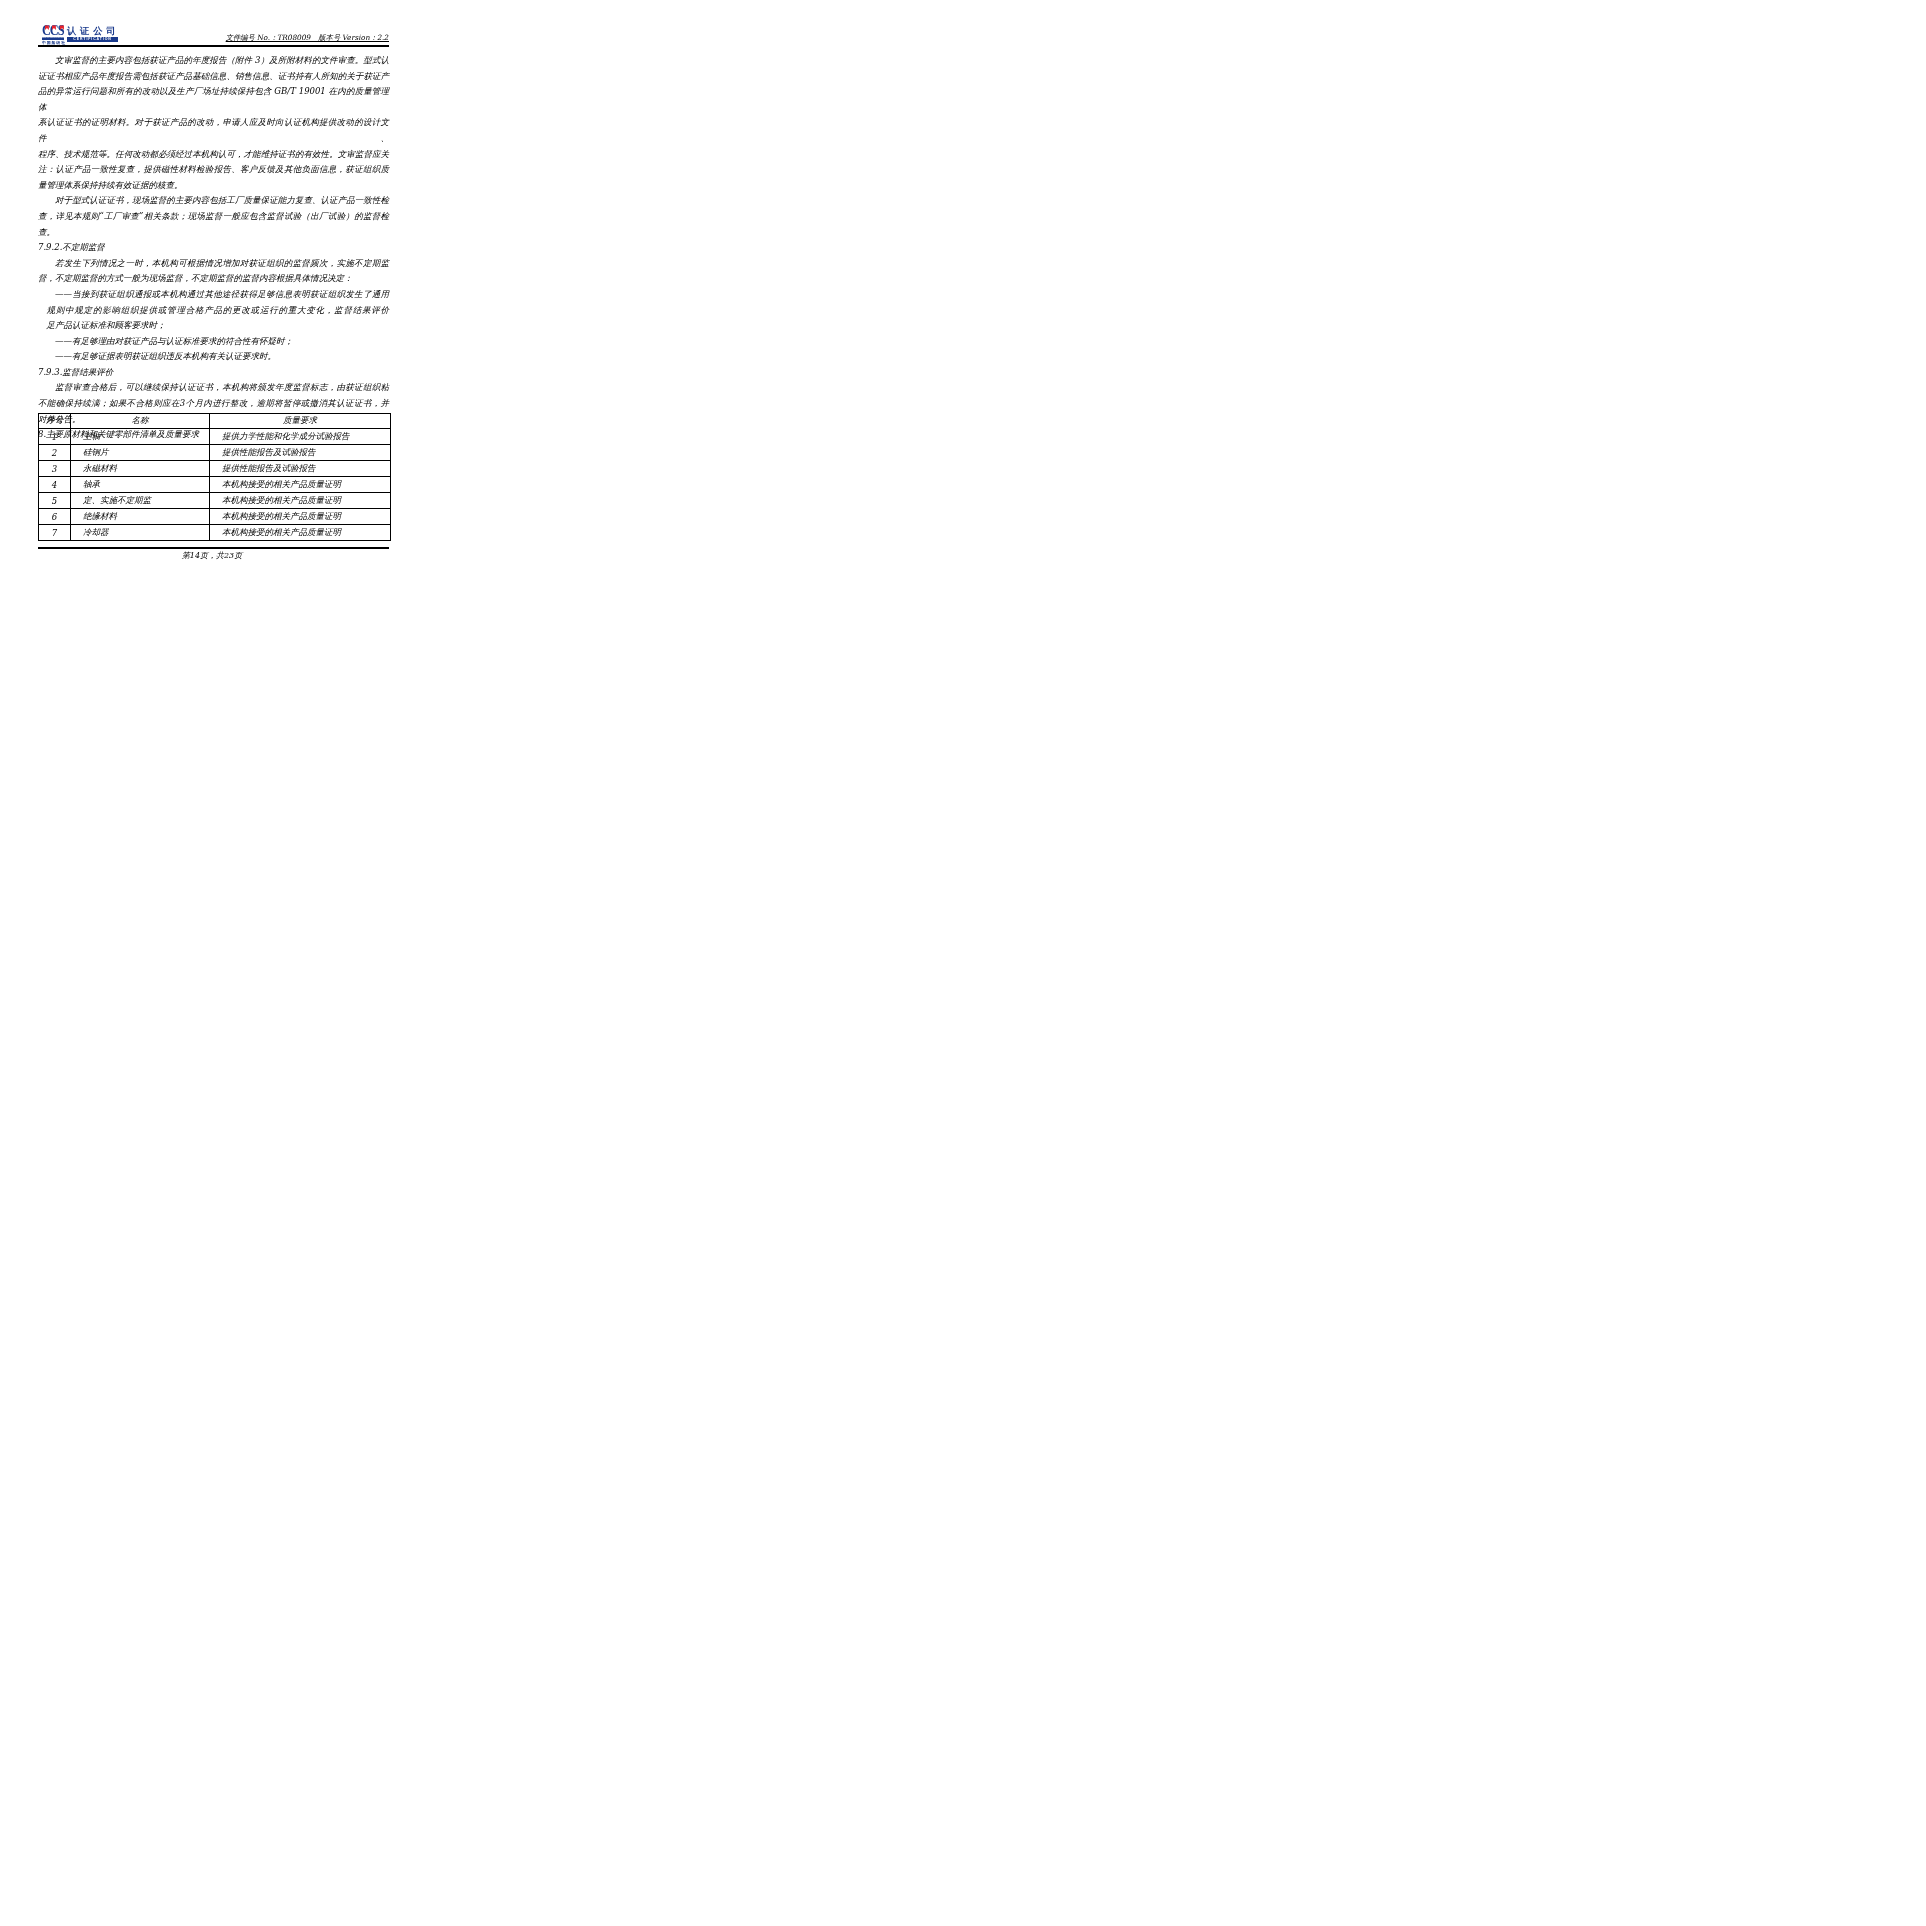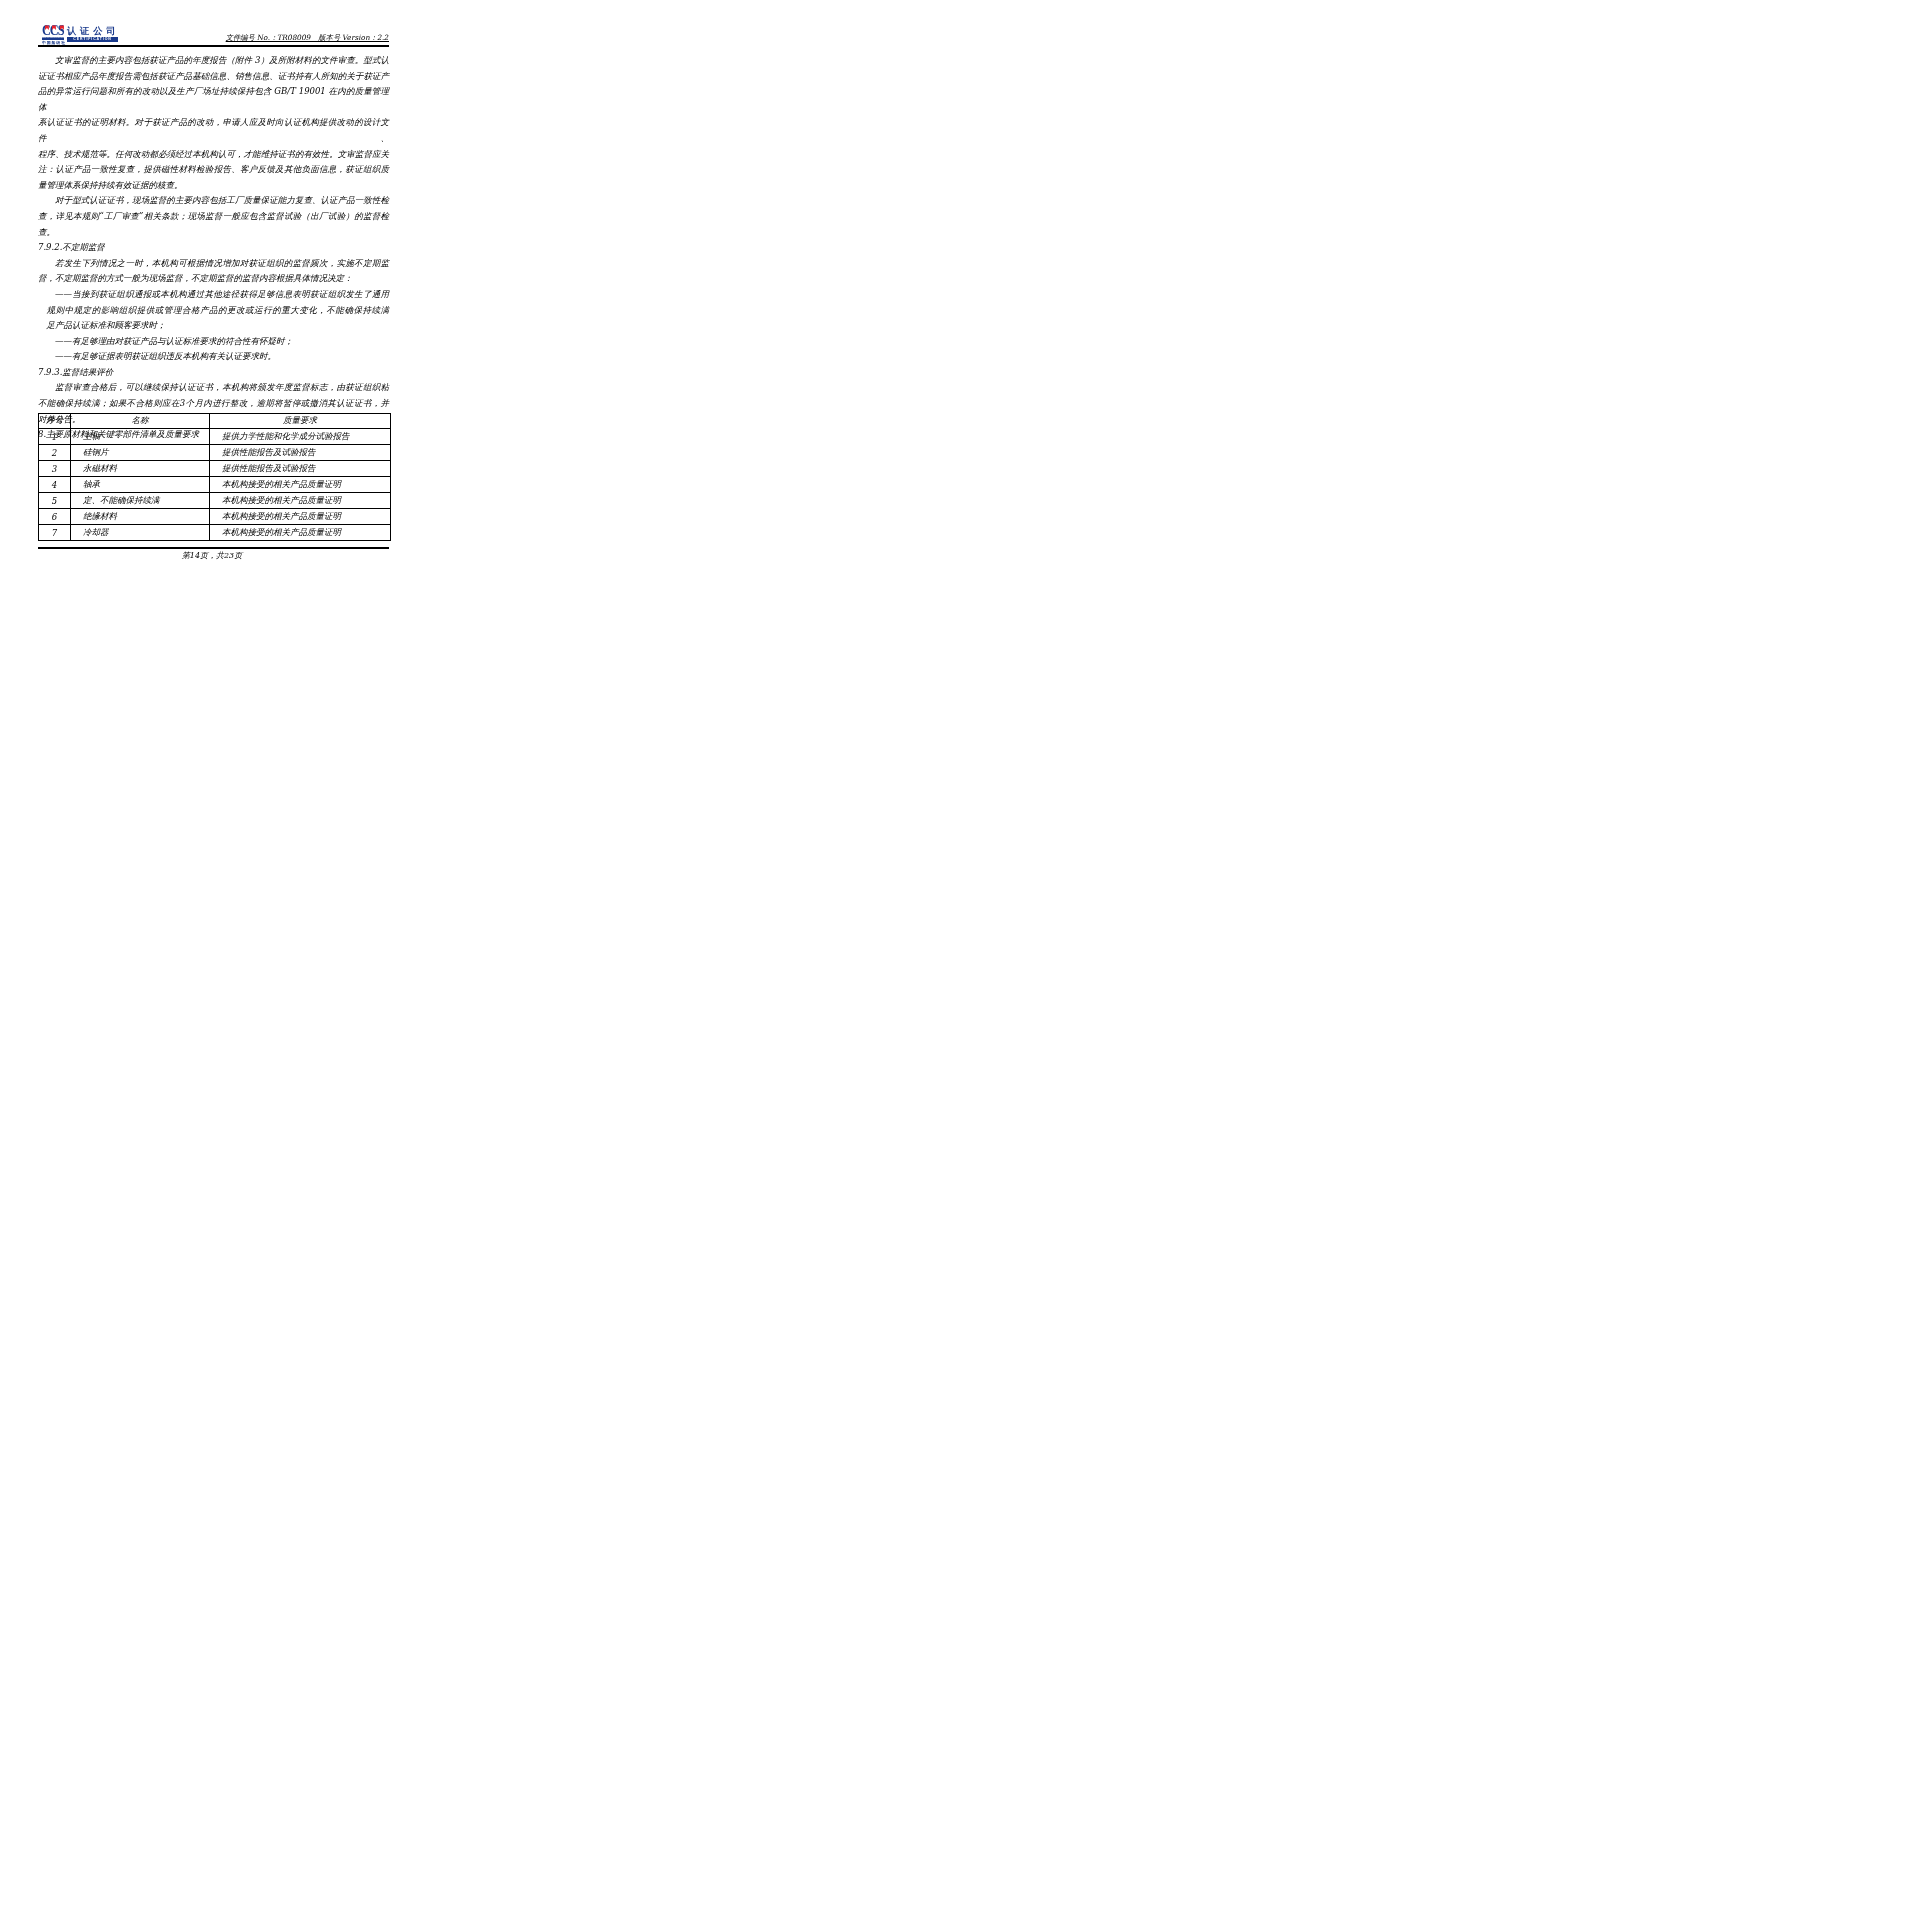--- a/index.html
+++ b/index.html
@@ -122,21 +122,21 @@
     <div class="line ind0 just">程序、技术规范等。任何改动都必须经过本机构认可，才能维持证书的有效性。文审监督应关</div>
     <div class="line ind0 just">注：认证产品一致性复查，提供磁性材料检验报告、客户反馈及其他负面信息，获证组织质</div>
     <div class="line ind0">量管理体系保持持续有效证据的核查。</div>
     <div class="line ind2 just">对于型式认证证书，现场监督的主要内容包括工厂质量保证能力复查、认证产品一致性检</div>
     <div class="line ind0 just">查，详见本规则“工厂审查”相关条款；现场监督一般应包含监督试验（出厂试验）的监督检</div>
     <div class="line ind0">查。</div>
     <div class="line ind0">7.9.2.不定期监督</div>
     <div class="line ind2 just">若发生下列情况之一时，本机构可根据情况增加对获证组织的监督频次，实施不定期监</div>
     <div class="line ind0">督，不定期监督的方式一般为现场监督，不定期监督的监督内容根据具体情况决定：</div>
     <div class="line ind2 just">——当接到获证组织通报或本机构通过其他途径获得足够信息表明获证组织发生了通用</div>
-    <div class="line ind1 just">规则中规定的影响组织提供或管理合格产品的更改或运行的重大变化，不能确保持续满</div>
+    <div class="line ind1 just">规则中规定的影响组织提供或管理合格产品的更改或运行的重大变化，监督结果评价</div>
     <div class="line ind1">足产品认证标准和顾客要求时；</div>
     <div class="line ind2">——有足够理由对获证产品与认证标准要求的符合性有怀疑时；</div>
     <div class="line ind2">——有足够证据表明获证组织违反本机构有关认证要求时。</div>
     <div class="line ind0">7.9.3.监督结果评价</div>
     <div class="line ind2 just">监督审查合格后，可以继续保持认证证书，本机构将颁发年度监督标志，由获证组织粘</div>
     <div class="line ind0 just">不能确保持续满；如果不合格则应在3个月内进行整改，逾期将暂停或撤消其认证证书，并</div>
     <div class="line ind0">对外公告。</div>
     <div class="line ind0">8.主要原材料和关键零部件清单及质量要求</div>
   </div>
 
@@ -170,21 +170,21 @@
         <td class="c-name">永磁材料</td>
         <td class="c-req">提供性能报告及试验报告</td>
       </tr>
       <tr>
         <td class="c-no">4</td>
         <td class="c-name">轴承</td>
         <td class="c-req">本机构接受的相关产品质量证明</td>
       </tr>
       <tr>
         <td class="c-no">5</td>
-        <td class="c-name">定、不能确保持续满</td>
+        <td class="c-name">定、实施不定期监</td>
         <td class="c-req">本机构接受的相关产品质量证明</td>
       </tr>
       <tr>
         <td class="c-no">6</td>
         <td class="c-name">绝缘材料</td>
         <td class="c-req">本机构接受的相关产品质量证明</td>
       </tr>
       <tr>
         <td class="c-no">7</td>
         <td class="c-name">冷却器</td>

